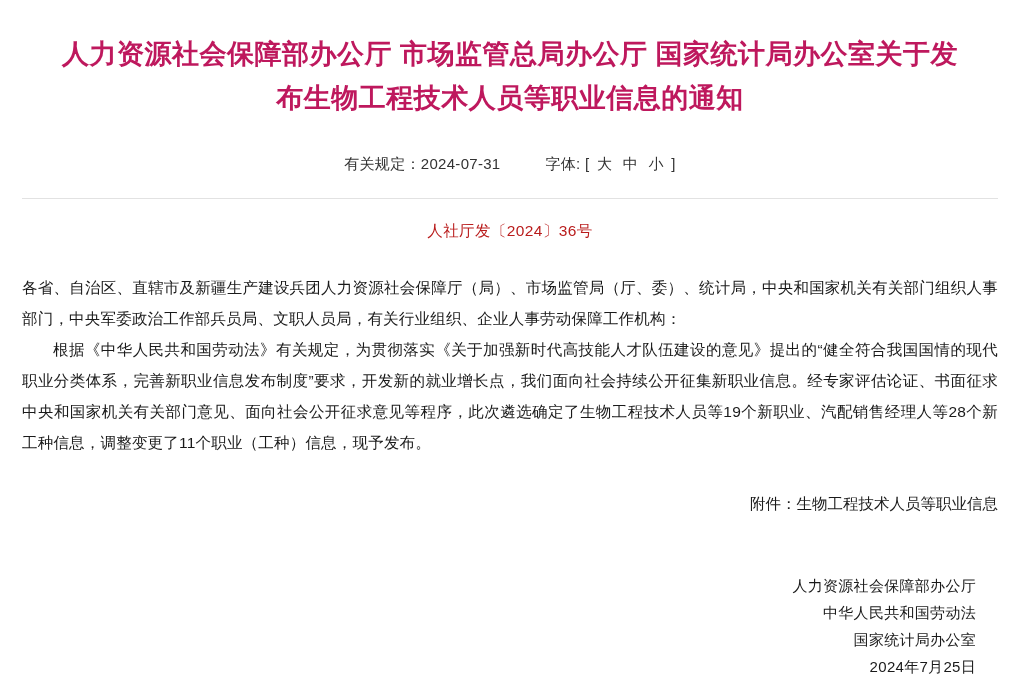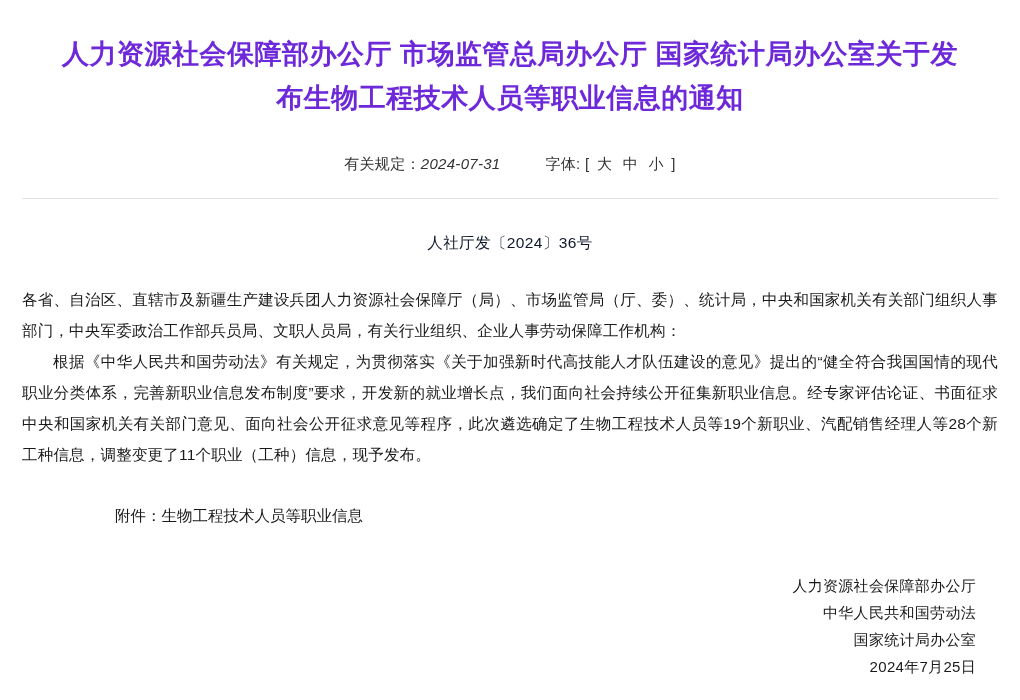--- a/index.html
+++ b/index.html
@@ -21,74 +21,75 @@
     padding: 0 22px;
     position: relative;
   }
   .doc-title {
     margin: 0;
     padding: 32px 40px 0 40px;
     text-align: center;
     font-size: 27px;
     line-height: 44px;
     font-weight: bold;
-    color: #6d28d9;
+    color: #be185d;
     letter-spacing: 0.5px;
   }
   .meta-row {
     margin-top: 34px;
     text-align: center;
     font-size: 15px;
     color: #333333;
     letter-spacing: 0.3px;
   }
   .meta-row .meta-block {
     display: inline-block;
     vertical-align: middle;
   }
   .meta-label { color: #333; }
-  .meta-value { color: #333; font-style: italic; }
+  .meta-value { color: #333; }
   .meta-gap { display: inline-block; width: 36px; }
   .font-size-ctrl { color: #333; }
   .font-size-ctrl .brk { color: #333; }
   .font-size-ctrl .sz {
     cursor: pointer;
     padding: 0 3px;
   }
   .divider {
     margin: 24px 0 0 0;
     border: 0;
     border-top: 1px solid #e2e2e2;
     width: 100%;
   }
   .doc-number {
-    margin-top: 34px;
+    margin-top: 22px;
     text-align: center;
     font-size: 15.5px;
-    color: #0f172a;
+    color: #b91c1c;
     letter-spacing: 0.4px;
   }
   .body-text {
     margin-top: 30px;
     font-size: 15.5px;
     line-height: 31px;
     color: #1a1a1a;
     text-align: justify;
     letter-spacing: 0.2px;
   }
   .body-text p {
     margin: 0;
   }
   .indent2 { text-indent: 2em; }
   .attachment {
     margin-top: 30px;
     font-size: 15.5px;
     line-height: 31px;
     color: #1a1a1a;
     text-indent: 6em;
+    text-align: right;
   }
   .signature {
     position: absolute;
     right: 44px;
     bottom: 20px;
     text-align: right;
     font-size: 15px;
     line-height: 27px;
     color: #1a1a1a;
     letter-spacing: 0.3px;

